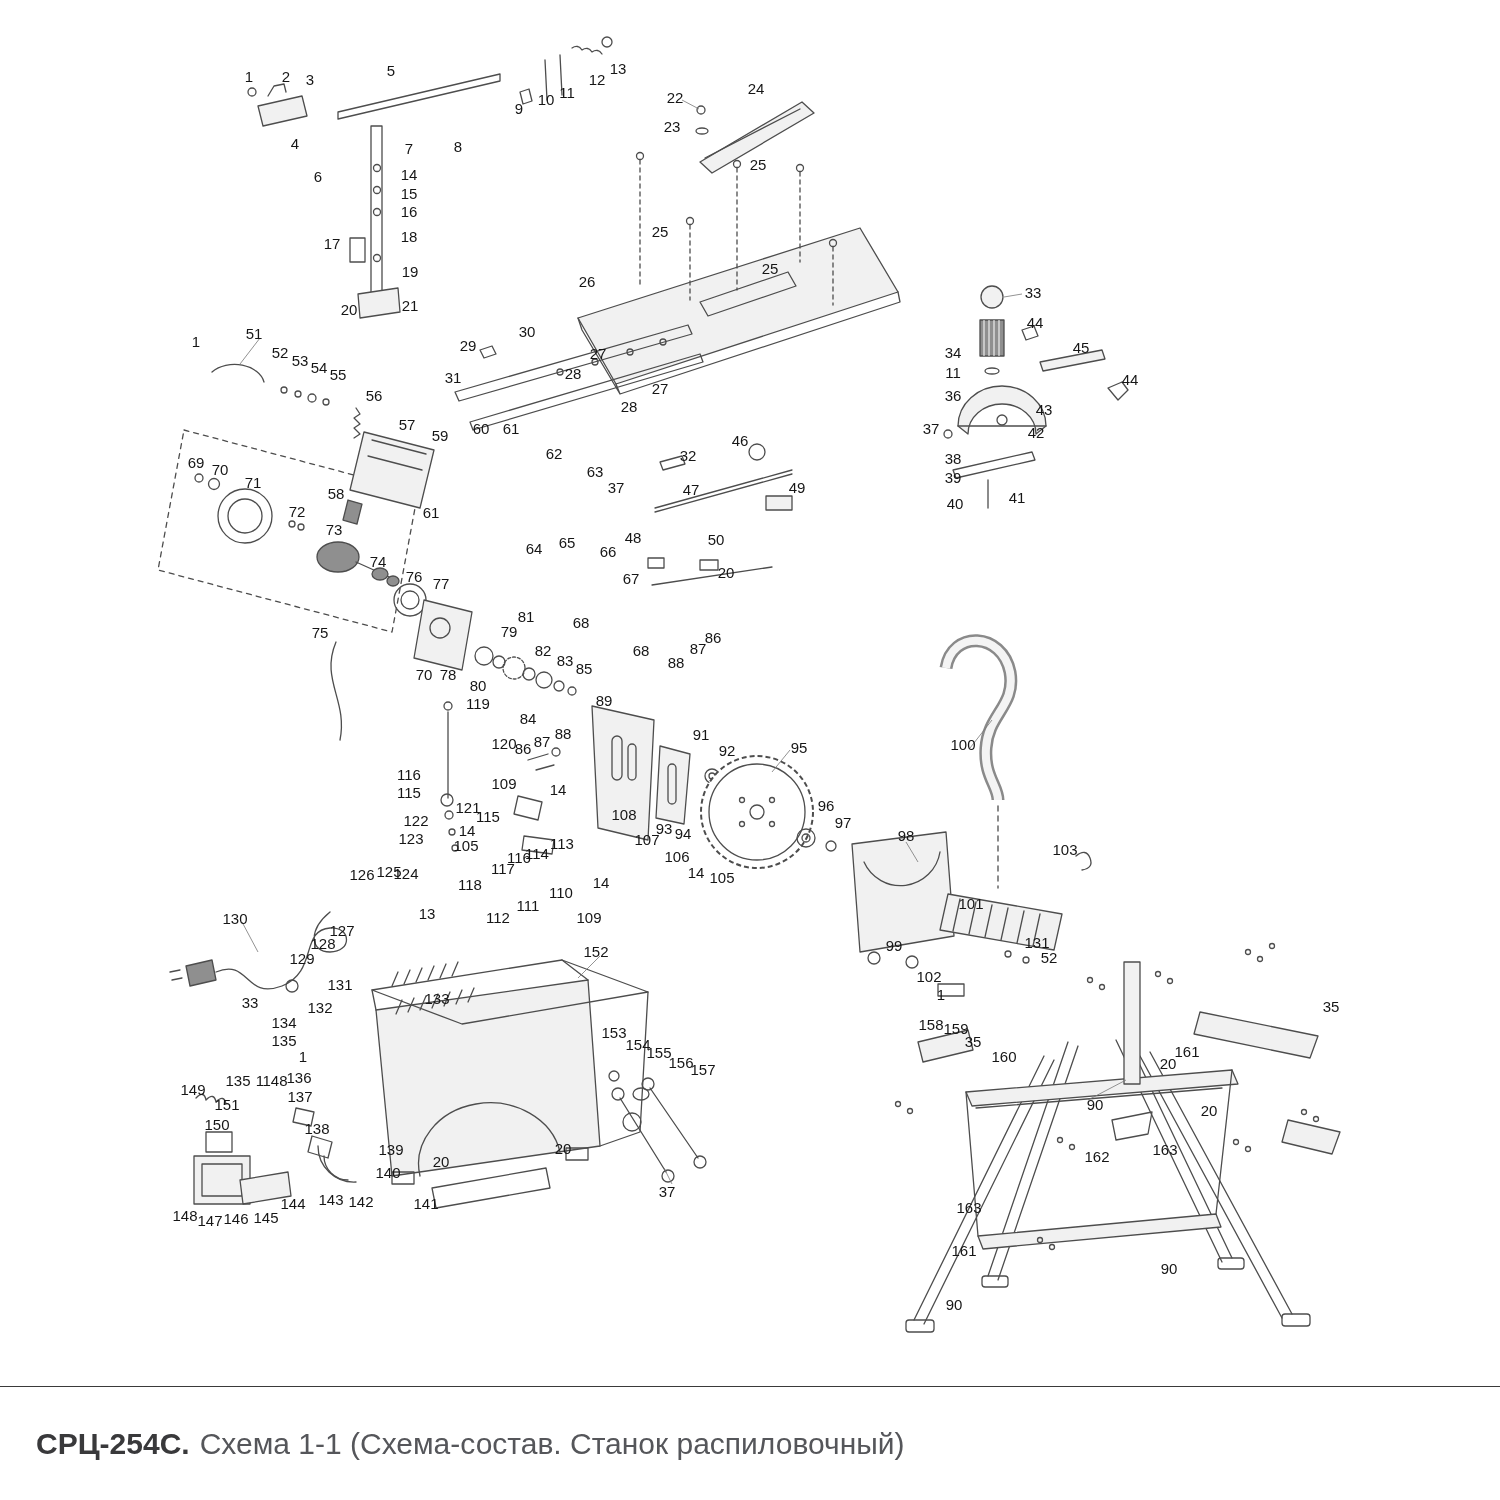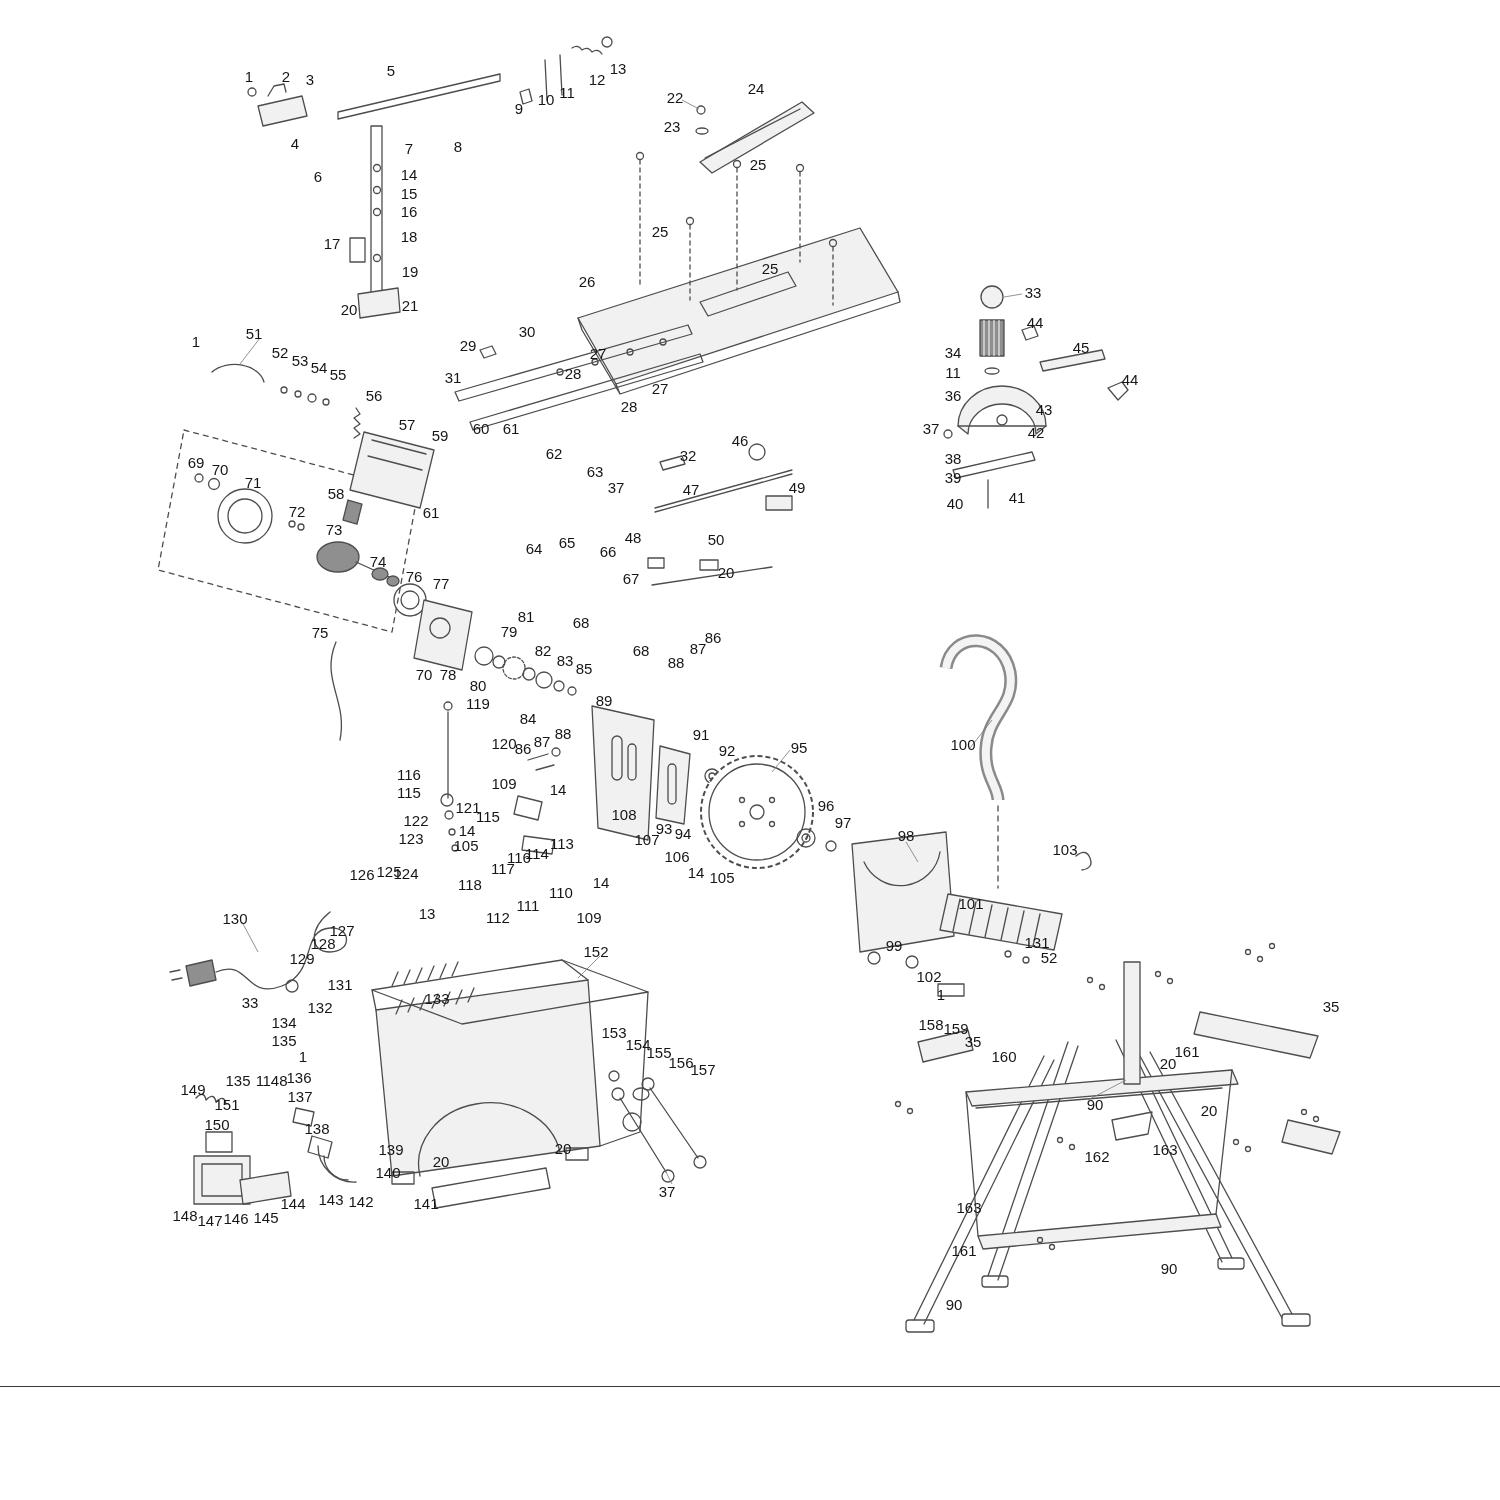--- a/index.html
+++ b/index.html
@@ -490,14 +490,17 @@
         <span class="callout" style="left: 1097px; top: 1156px;">162</span>
         <span class="callout" style="left: 1165px; top: 1149px;">163</span>
         <span class="callout" style="left: 969px; top: 1207px;">163</span>
         <span class="callout" style="left: 964px; top: 1250px;">161</span>
         <span class="callout" style="left: 1169px; top: 1268px;">90</span>
         <span class="callout" style="left: 954px; top: 1304px;">90</span>
       </div>
   </div>
 
   <div class="footer">
+    <div class="caption">
+      <span class="model">СРЦ-254С.</span><span>Схема 1-1 (Схема-состав. Станок распиловочный)</span>
+    </div>
   </div>
 </div>
 
 </body></html>

